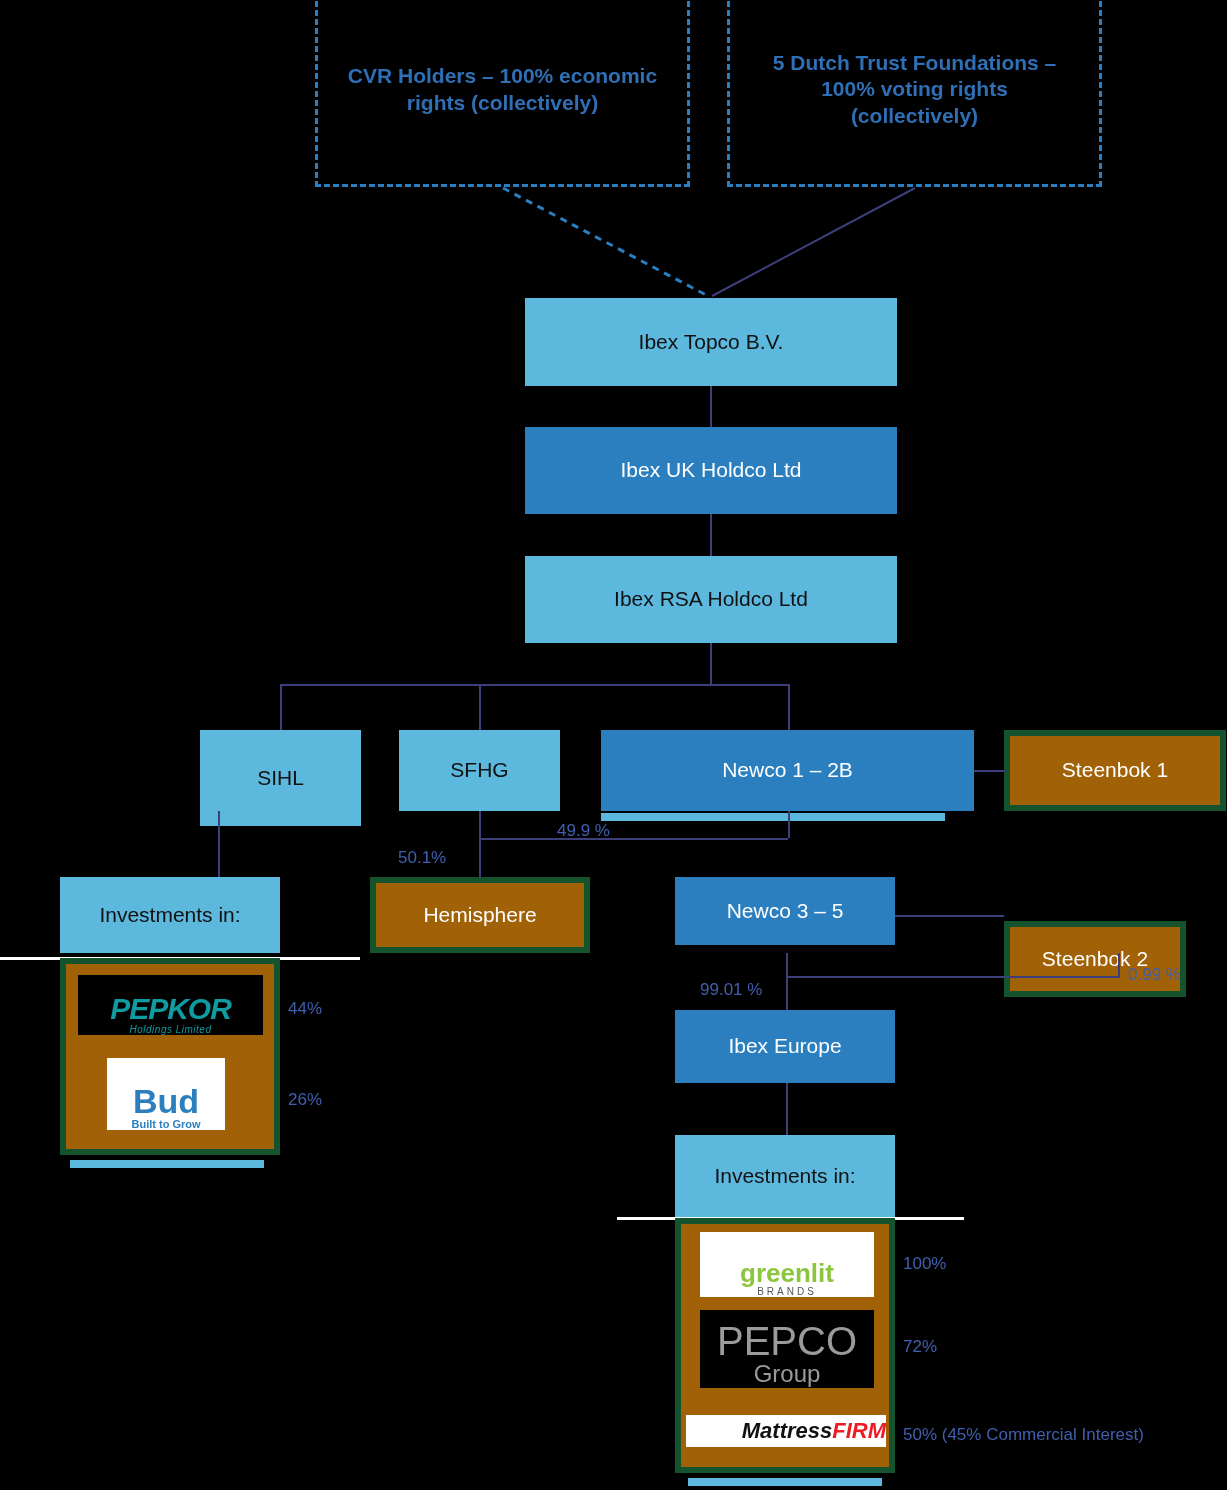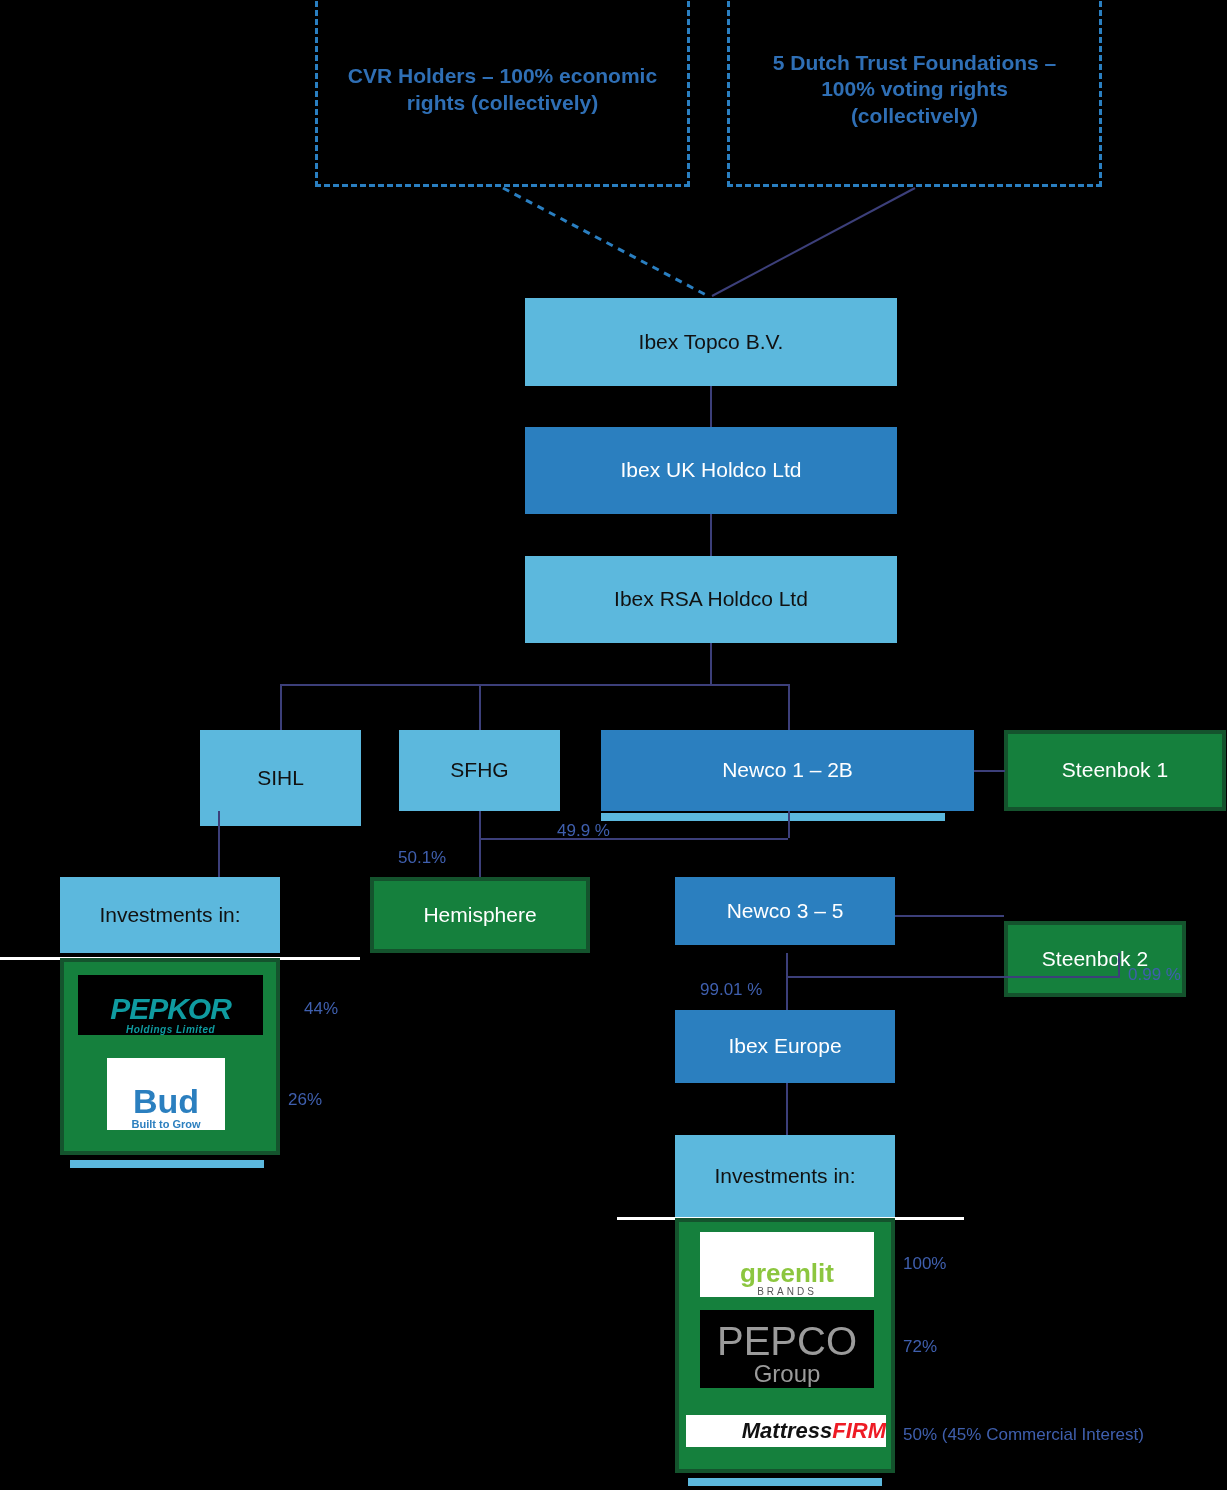--- a/index.html
+++ b/index.html
@@ -5,32 +5,32 @@
   html,body{margin:0;padding:0;background:#000;}
   body{width:1227px;height:1490px;position:relative;overflow:hidden;
        font-family:"Liberation Sans", sans-serif;color:#fff;}
   .canvas{position:absolute;left:0;top:0;width:1227px;height:1490px;}
   .box{position:absolute;box-sizing:border-box;display:flex;align-items:center;
        justify-content:center;text-align:center;line-height:1.25;}
   .dashed{border:3px dashed #2a7fc1;background:#000;color:#2f6fb5;
           font-weight:bold;font-size:21px;}
   .lightblue{background:#5cb8dd;color:#111;font-size:21px;}
   .midblue{background:#2b7fbf;color:#fff;font-size:21px;}
-  .outline{background:#15803d;border:4px solid #14532d;color:#fff;font-size:21px;}
+  .outline{background:#a16207;border:6px solid #14532d;color:#fff;font-size:21px;}
   .pct{position:absolute;color:#3f5fae;font-size:17px;white-space:nowrap;}
   .logowrap{position:absolute;background:#fff;display:flex;align-items:center;
             justify-content:flex-end;overflow:hidden;}
   .ln{position:absolute;background:#3c3f7a;}
   .lnh{height:2px;}
   .lnv{width:2px;}
   .whiteline{position:absolute;background:#fff;height:3px;}
   .blueband{position:absolute;background:#5cb8dd;height:8px;}
   .pepkor{font-weight:bold;font-style:italic;color:#0f9ba0;font-size:30px;
           letter-spacing:-1px;line-height:1;}
-  .pepkorsub{font-weight:bold;font-style:italic;color:#0f9ba0;font-size:10px;
+  .pepkorsub{font-weight:normal;font-style:italic;color:#0f9ba0;font-size:10px;
              letter-spacing:.5px;}
   .bud{color:#2b7fbf;font-size:34px;font-weight:600;line-height:1;}
   .budsub{color:#2b7fbf;font-size:11px;font-weight:bold;}
   .greenlit{color:#8cc63f;font-size:26px;font-weight:600;line-height:1;}
   .greenlitsub{color:#555;font-size:10px;letter-spacing:3px;}
   .pepco{color:#9b9b9b;font-size:40px;font-weight:300;line-height:.95;}
   .pepcosub{color:#9b9b9b;font-size:24px;font-weight:300;}
   .mf{color:#ee1b24;font-weight:bold;font-style:italic;font-size:22px;}
   .mf span{color:#111;}
 </style>
@@ -124,21 +124,21 @@
   <div class="ln lnv" style="left:786px;top:953px;height:65px;"></div>
   <span class="pct" style="left:700px;top:980px;">99.01 %</span>
 
   <div class="whiteline" style="left:0px;top:957px;width:360px;"></div>
   <div class="box outline" style="left:60px;top:958px;width:220px;height:197px;"></div>
 
   <div class="logowrap" style="left:78px;top:975px;width:185px;height:60px;background:#000;flex-direction:column;">
     <div class="pepkor">PEPKOR</div>
     <div class="pepkorsub">Holdings Limited</div>
   </div>
-  <span class="pct" style="left:304px;top:999px;">44%</span>
+  <span class="pct" style="left:288px;top:999px;">44%</span>
 
   <div class="logowrap" style="left:107px;top:1058px;width:118px;height:72px;flex-direction:column;">
     <div class="bud">Bud</div>
     <div class="budsub">Built to Grow</div>
   </div>
   <span class="pct" style="left:288px;top:1090px;">26%</span>
 
   <div class="blueband" style="left:70px;top:1160px;width:194px;"></div>
 
   <div class="box midblue" style="left:675px;top:1010px;width:220px;height:73px;">

